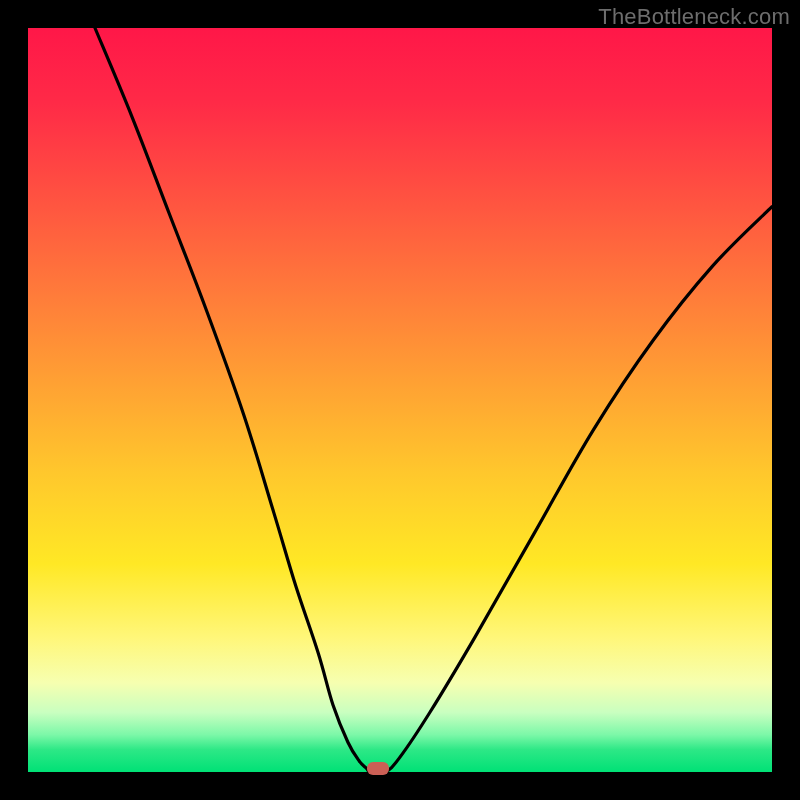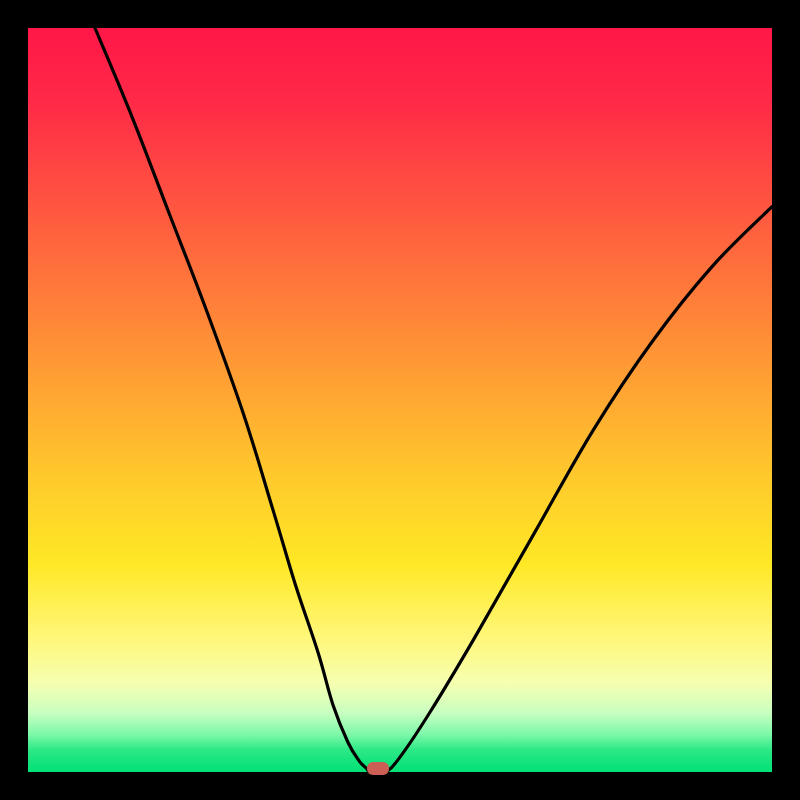--- a/index.html
+++ b/index.html
@@ -67,20 +67,21 @@
     height: 13px;
     background: #cb5f55;
     border-radius: 6px;
   }
 </style>
 </head>
 <body>
 
 <div class="frame">
 
+  <div class="watermark">TheBottleneck.com</div>
 
   <div class="plot-area">
 
     <svg class="curve" viewBox="0 0 744 744" preserveAspectRatio="none">
       <path id="curve-path" fill="none" stroke="#000" stroke-width="3.2" stroke-linecap="round" stroke-linejoin="round" d="M 67.0 0.0 C 73.7 16.1, 90.8 55.8, 104.2 89.3 C 117.6 122.8, 128.0 151.2, 141.4 186.0 C 154.8 220.8, 165.2 246.6, 178.6 282.7 C 192.0 318.9, 203.7 350.7, 215.8 386.9 C 227.8 423.0, 236.1 452.8, 245.5 483.6 C 254.9 514.4, 259.8 532.6, 267.8 558.0 C 275.9 583.4, 283.5 603.5, 290.2 625.0 C 296.9 646.4, 299.7 661.0, 305.0 677.0 C 310.4 693.1, 315.2 704.2, 319.9 714.2 C 324.6 724.3, 327.7 728.2, 331.1 732.8 C 334.4 737.5, 336.5 738.3, 338.5 740.3 C 340.5 742.3, 338.9 743.3, 342.2 744.0 C 345.6 744.7, 351.8 746.7, 357.1 744.0 C 362.5 741.3, 364.0 739.8, 372.0 729.1 C 380.0 718.4, 388.4 705.9, 401.8 684.5 C 415.2 663.1, 427.7 642.2, 446.4 610.1 C 465.1 577.9, 484.5 543.4, 505.9 505.9 C 527.3 468.4, 544.0 436.6, 565.4 401.8 C 586.9 366.9, 603.5 341.9, 625.0 312.5 C 646.4 283.0, 663.1 262.2, 684.5 238.1 C 705.9 214.0, 733.3 189.3, 744.0 178.6"></path>
     </svg>
 
     <div id="marker" class="marker" style="left: 338.68px; top: 734px; background: rgb(203, 95, 85);"></div>
 
   </div>

